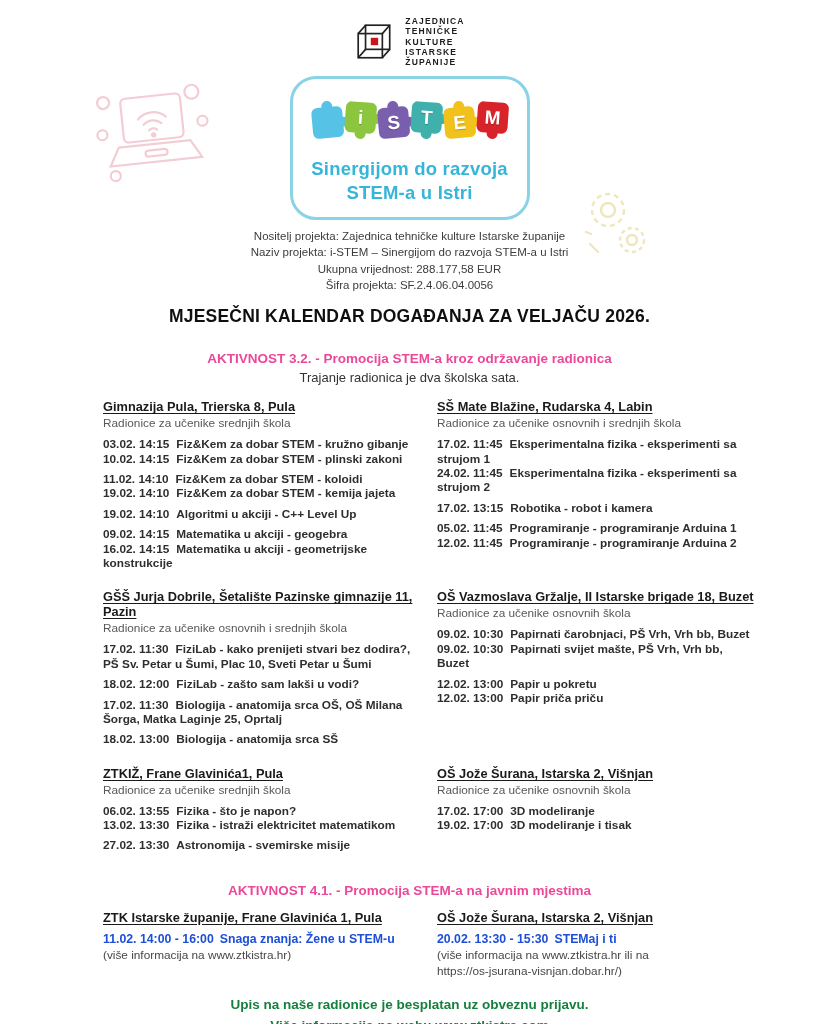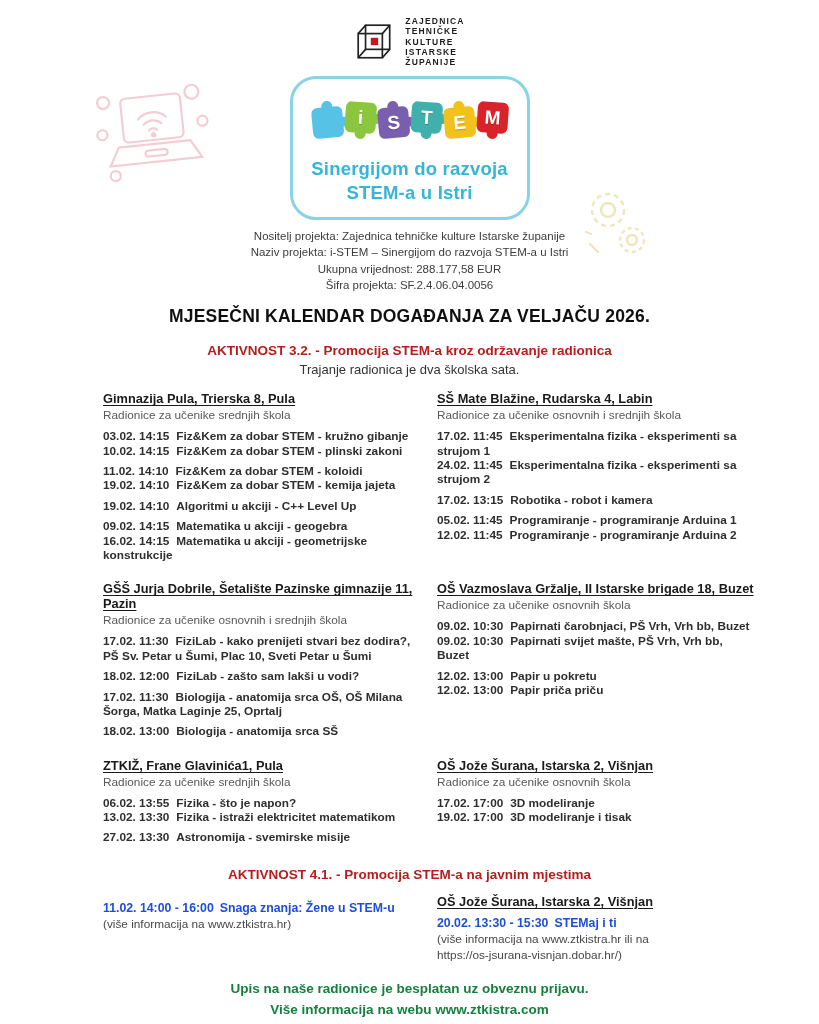--- a/index.html
+++ b/index.html
@@ -27,21 +27,21 @@
   .piece:nth-child(even)::before { top:auto; bottom:-6px; }
   .piece::after { content:""; position:absolute; right:-5px; top:50%; transform:translateY(-50%); width:10px; height:10px; border-radius:50%; background:inherit; }
   .piece:last-child::after { display:none; }
   .tagline { text-align:center; font-size:18.5px; font-weight:800; line-height:1.3; letter-spacing:.2px; }
 
   
   .proj-info { text-align:center; margin-top:6px; }
   .proj-info div { font-size:11.5px; color:#3c3c3c; line-height:1.42; }
 
   .main-title { text-align:center; font-size:17.5px; font-weight:800; color:#0f0f0f; margin-top:13px; letter-spacing:.2px; }
-  .act-heading { text-align:center; font-size:13.5px; font-weight:700; color:#b91c1c; margin-top:16px; }
+  .act-heading { text-align:center; font-size:13.5px; font-weight:700; color:#ec4899; margin-top:24px; }
   .act-note { text-align:center; font-size:13px; color:#333; margin-top:4px; }
 
   
   .sched-grid { display:grid; grid-template-columns:334px 328px; align-items:start; row-gap:13px; margin:14px 0 0 103px; width:662px; }
   .section { padding-right:10px; }
   .sec-name { font-size:12.8px; font-weight:700; color:#1a1a1a; text-decoration:underline; text-underline-offset:2px; margin-bottom:2px; }
   .sec-aud { font-size:11.8px; color:#585858; margin-bottom:7px; }
   .group { margin-bottom:6px; }
   .event { font-size:11.8px; font-weight:700; color:#2e2e2e; line-height:1.22; }
   .event .dt { margin-right:7px; white-space:nowrap; }
@@ -216,20 +216,21 @@
         <div class="group">
           <div class="event"><span class="dt">17.02. 17:00</span><span class="et">3D modeliranje</span></div>
           <div class="event"><span class="dt">19.02. 17:00</span><span class="et">3D modeliranje i tisak</span></div>
         </div>
       </div>
     </div>
 
   <div class="act-heading">AKTIVNOST 4.1. - Promocija STEM-a na javnim mjestima</div>
   <div class="act41-grid" id="act41-grid">
       <div class="section">
+        <div class="sec-name">ZTK Istarske županije, Frane Glavinića 1, Pula</div>
         <div class="venue-event"><span class="dt">11.02. 14:00 - 16:00</span><span>Snaga znanja: Žene u STEM-u</span></div>
         <div class="venue-info">
           <div>(više informacija na www.ztkistra.hr)</div>
         </div>
       </div>
       <div class="section">
         <div class="sec-name">OŠ Jože Šurana, Istarska 2, Višnjan</div>
         <div class="venue-event"><span class="dt">20.02. 13:30 - 15:30</span><span>STEMaj i ti</span></div>
         <div class="venue-info">
           <div>(više informacija na www.ztkistra.hr ili na</div>

